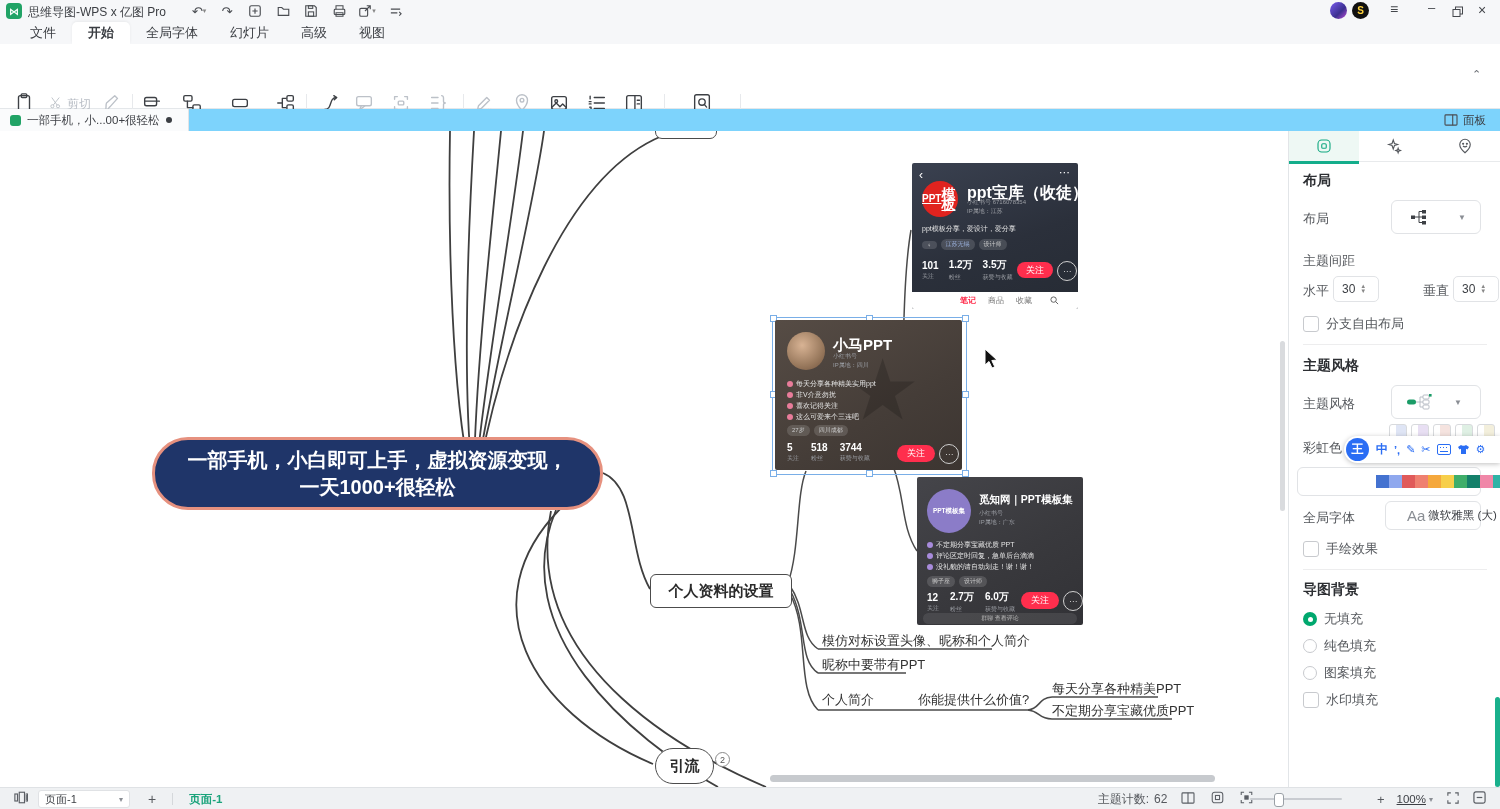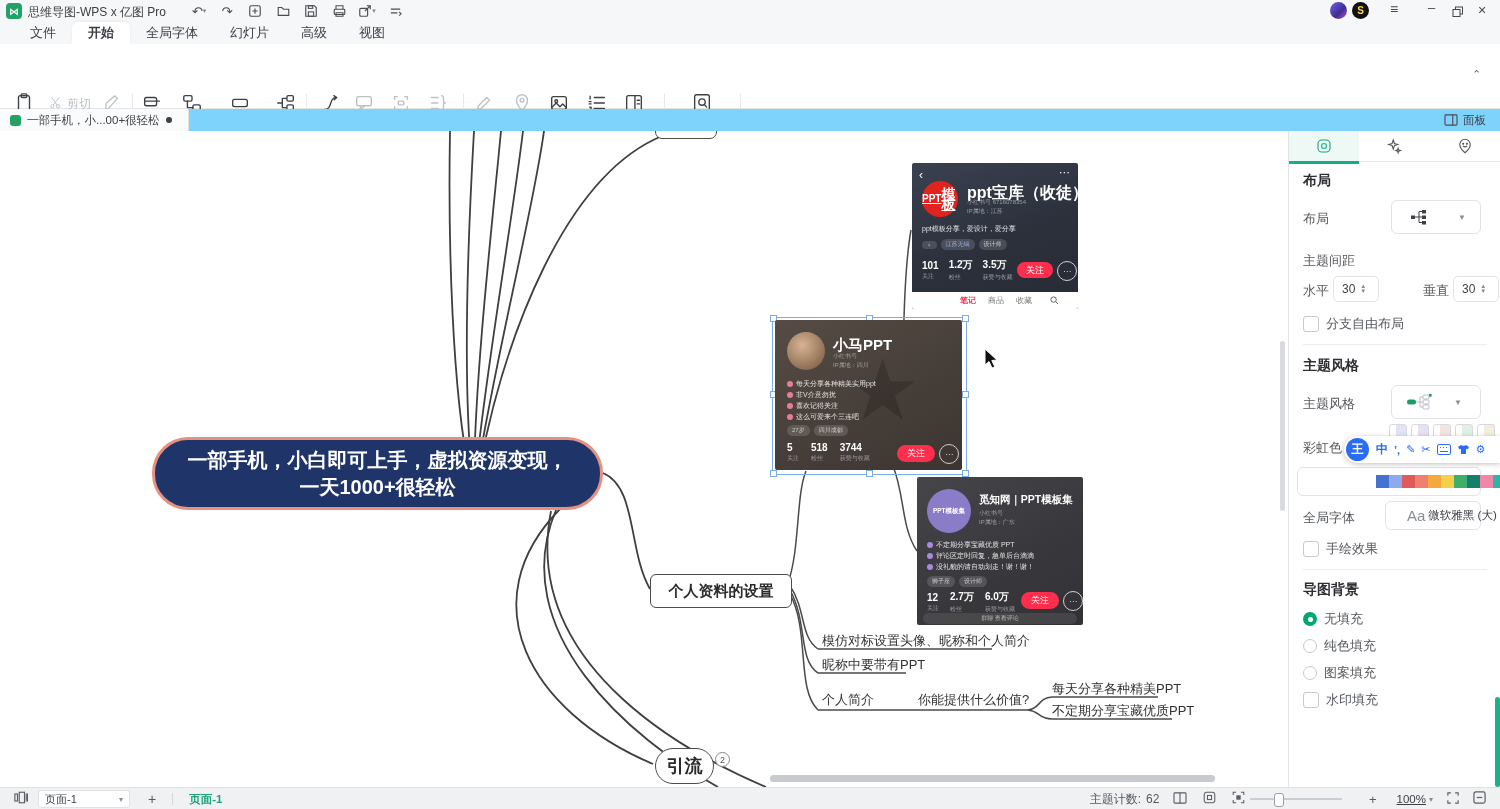--- a/index.html
+++ b/index.html
@@ -331,21 +331,21 @@
 
   <div class="node-box" style="left:655px;top:-26px;width:60px;height:32px;border-radius:7px;"></div>
 
   <div class="abs" style="left:152px;top:306px;width:451px;height:73px;background:#1f3569;border:3px solid #e6917f;border-radius:36px;box-sizing:border-box;display:flex;align-items:center;justify-content:center;padding:0 26px;">
     <span style="color:#fff;font-size:20px;font-weight:bold;text-align:center;line-height:1.35;">一部手机，小白即可上手，虚拟资源变现，一天1000+很轻松</span>
   </div>
 
   <div class="node-box" style="left:650px;top:443px;width:140px;height:32px;font-size:15px;">
       <span>个人资料的设置</span>
     </div>
-  <div class="node-box" style="left:655px;top:617px;width:57px;height:34px;font-size:18px;border-radius:18px;">
+  <div class="node-box" style="left:655px;top:617px;width:57px;height:34px;font-size:15px;border-radius:18px;">
       <span>引流</span>
     </div>
   <div class="abs" style="left:715px;top:621px;width:13px;height:13px;border:1px solid #8a8a8a;border-radius:50%;font-size:9px;color:#555;display:flex;align-items:center;justify-content:center;background:#fff;">2</div>
 
   <div class="utext" style="left:816px;top:318px;">对标账号</div>
   <div class="utext" style="left:822px;top:501px;">模仿对标设置头像、昵称和个人简介</div>
   <div class="utext" style="left:822px;top:525px;">昵称中要带有PPT</div>
   <div class="utext" style="left:822px;top:560px;">个人简介</div>
   <div class="utext" style="left:918px;top:560px;">你能提供什么价值?</div>
   <div class="utext" style="left:1052px;top:549px;">每天分享各种精美PPT</div>
@@ -677,21 +677,21 @@
         <rect x="5.5" y="5.5" width="5" height="5"></rect>
       </svg></span>
   <span class="sic" style="margin-left:16px;"><svg width="13" height="13" viewBox="0 0 16 16">
         <path d="M1.5 5V1.5H5M11 1.5h3.5V5M14.5 11v3.5H11M5 14.5H1.5V11"></path>
         <rect x="6" y="6" width="4" height="4" fill="#5b5f65"></rect>
       </svg></span>
   <span style="margin-left:16px;font-size:13px;color:#55585d;">−</span>
   <span class="abs" style="right:158px;top:10px;width:92px;height:2px;background:#c9ccd1;border-radius:1px;"></span>
   <span class="abs" style="right:216px;top:5px;width:8px;height:12px;background:#fff;border:1px solid #9aa0a6;border-radius:3px;"></span>
   <span style="margin-left:100px;font-size:13px;color:#55585d;">+</span>
-  <span style="margin-left:20px;font-size:11.5px;color:#3c3f44;text-decoration:underline;">100%</span>
+  <span style="margin-left:12px;font-size:11.5px;color:#3c3f44;text-decoration:underline;">100%</span>
   <span class="caret" style="margin-left:3px;">▾</span>
   <span class="sic" style="margin-left:14px;"><svg width="12" height="12" viewBox="0 0 14 14">
         <path d="M1 4.5V1h3.5M9.5 1H13v3.5M13 9.5V13H9.5M4.5 13H1V9.5"></path>
       </svg></span>
   <span class="sic" style="margin-left:14px;margin-right:14px;"><svg width="13" height="13" viewBox="0 0 14 14">
         <rect x="1" y="1" width="12" height="12" rx="2"></rect>
         <path d="M4 7h6"></path>
       </svg></span>
 </div>
 

